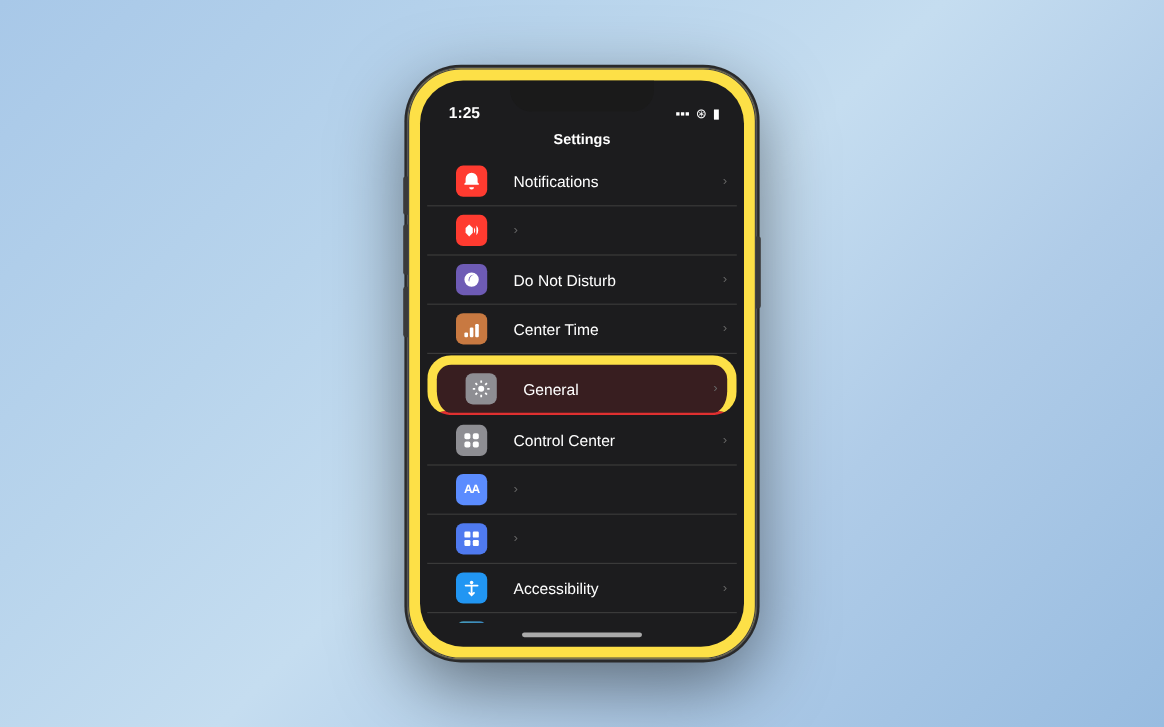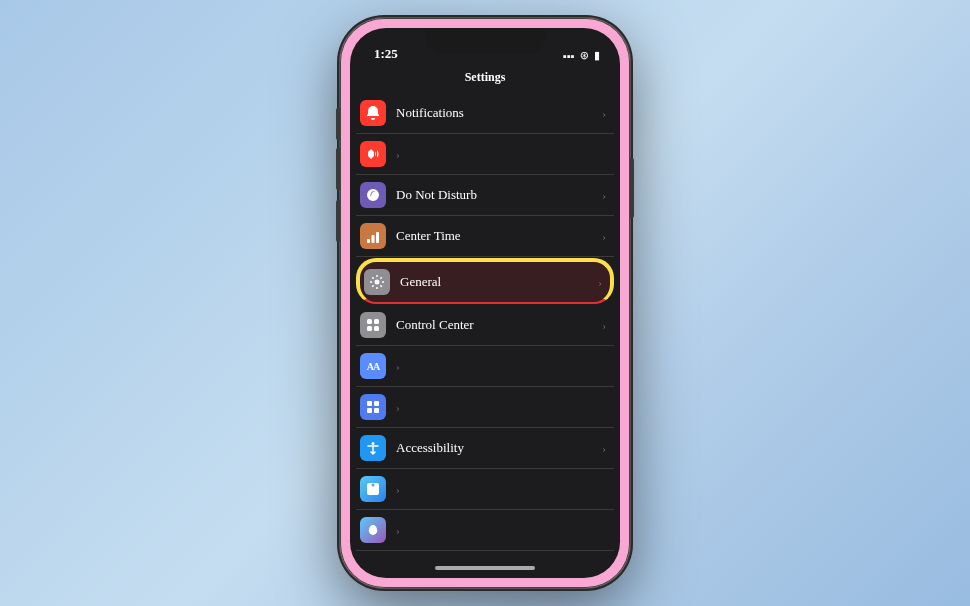--- a/index.html
+++ b/index.html
@@ -10,30 +10,29 @@
       background: linear-gradient(135deg, #a8c8e8 0%, #b8d4ec 30%, #c5ddf0 50%, #b0cce8 70%, #98bce0 100%);
       display: flex;
       align-items: center;
       justify-content: center;
       font-family: -apple-system, BlinkMacSystemFont, 'SF Pro Display', 'Helvetica Neue', sans-serif;
       overflow: hidden;
     }
 
     .phone-outer {
       width: 290px;
-      height: 570px;
-      background: #f9a8d4;
+      height: 492px;
+      background: #fde047;
       border-radius: 44px;
       position: relative;
       box-shadow:
         0 0 0 1px #555,
         0 0 0 3px #2a2a2a,
         0 20px 60px rgba(0,0,0,0.5),
         inset 0 0 0 1px #444;
-      font-family: Liberation Serif, serif;
     }
 
     
     .phone-outer::before {
       content: '';
       position: absolute;
       left: -4px;
       top: 90px;
       width: 4px;
       height: 32px;
@@ -144,44 +143,46 @@
       padding: 0 6px;
     }
 
     .settings-item {
       display: flex;
       align-items: center;
       padding: 7px 8px 7px 4px;
       border-bottom: 0.5px solid #3a3a3a;
       cursor: pointer;
       position: relative;
+      gap: 12px;
     }
 
     .settings-item.highlighted {
       background: rgba(220, 50, 50, 0.15);
       border-radius: 20px;
-      border: 4px solid #fde047;
+      border: 8px solid #fde047;
       border-bottom: 2px solid #e03030;
       margin: 1px 0;
     }
 
     .settings-item.highlighted::after {
       display: none;
     }
 
     .settings-icon {
       width: 26px;
       height: 26px;
       border-radius: 6px;
       margin-right: 10px;
       flex-shrink: 0;
       display: flex;
       align-items: center;
       justify-content: center;
       font-size: 14px;
+      margin-left: 20px;
     }
 
     .settings-label {
       flex: 1;
       color: #fff;
       font-size: 13px;
       font-weight: 400;
     }
 
     .settings-chevron {

